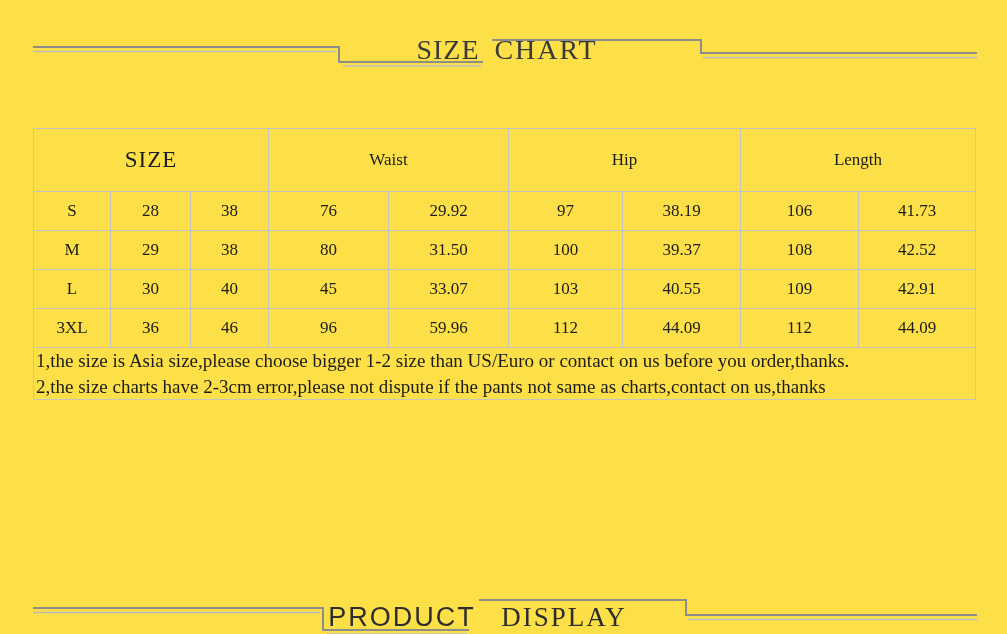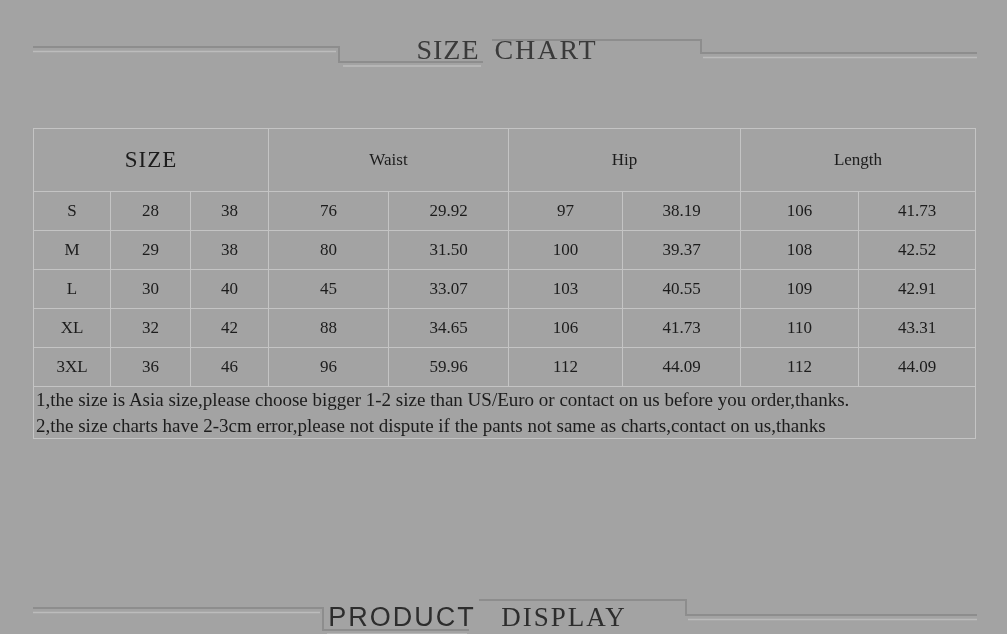--- a/index.html
+++ b/index.html
@@ -1,19 +1,19 @@
 <!DOCTYPE html>
 <html><head>
 <meta charset="utf-8">
 <style>
   html,body{margin:0;padding:0;background:#ffffff;}
   .page{
     position:relative;
     width:1007px;height:634px;
-    background:#a3a3a3;
+    background:#fde047;
     font-family:"Liberation Serif", serif;
     color:#1f1f1f;
     overflow:hidden;
   }
   .banner{position:absolute;left:0;width:1007px;}
   .banner-top{top:28px;height:52px;}
   .banner-bottom{top:585px;height:62px;}
   .banner svg{display:block;}
 
   .table-wrap{position:absolute;top:128px;left:33px;}
@@ -117,31 +117,20 @@
           <td class="cell">30</td>
           <td class="cell">40</td>
           <td class="cell">45</td>
           <td class="cell">33.07</td>
           <td class="cell">103</td>
           <td class="cell">40.55</td>
           <td class="cell">109</td>
           <td class="cell">42.91</td>
         </tr>
         <tr class="data-row">
-          <td class="cell">XL</td>
-          <td class="cell">32</td>
-          <td class="cell">42</td>
-          <td class="cell">88</td>
-          <td class="cell">34.65</td>
-          <td class="cell">106</td>
-          <td class="cell">41.73</td>
-          <td class="cell">110</td>
-          <td class="cell">43.31</td>
-        </tr>
-        <tr class="data-row">
           <td class="cell">3XL</td>
           <td class="cell">36</td>
           <td class="cell">46</td>
           <td class="cell">96</td>
           <td class="cell">59.96</td>
           <td class="cell">112</td>
           <td class="cell">44.09</td>
           <td class="cell">112</td>
           <td class="cell">44.09</td>
         </tr>

